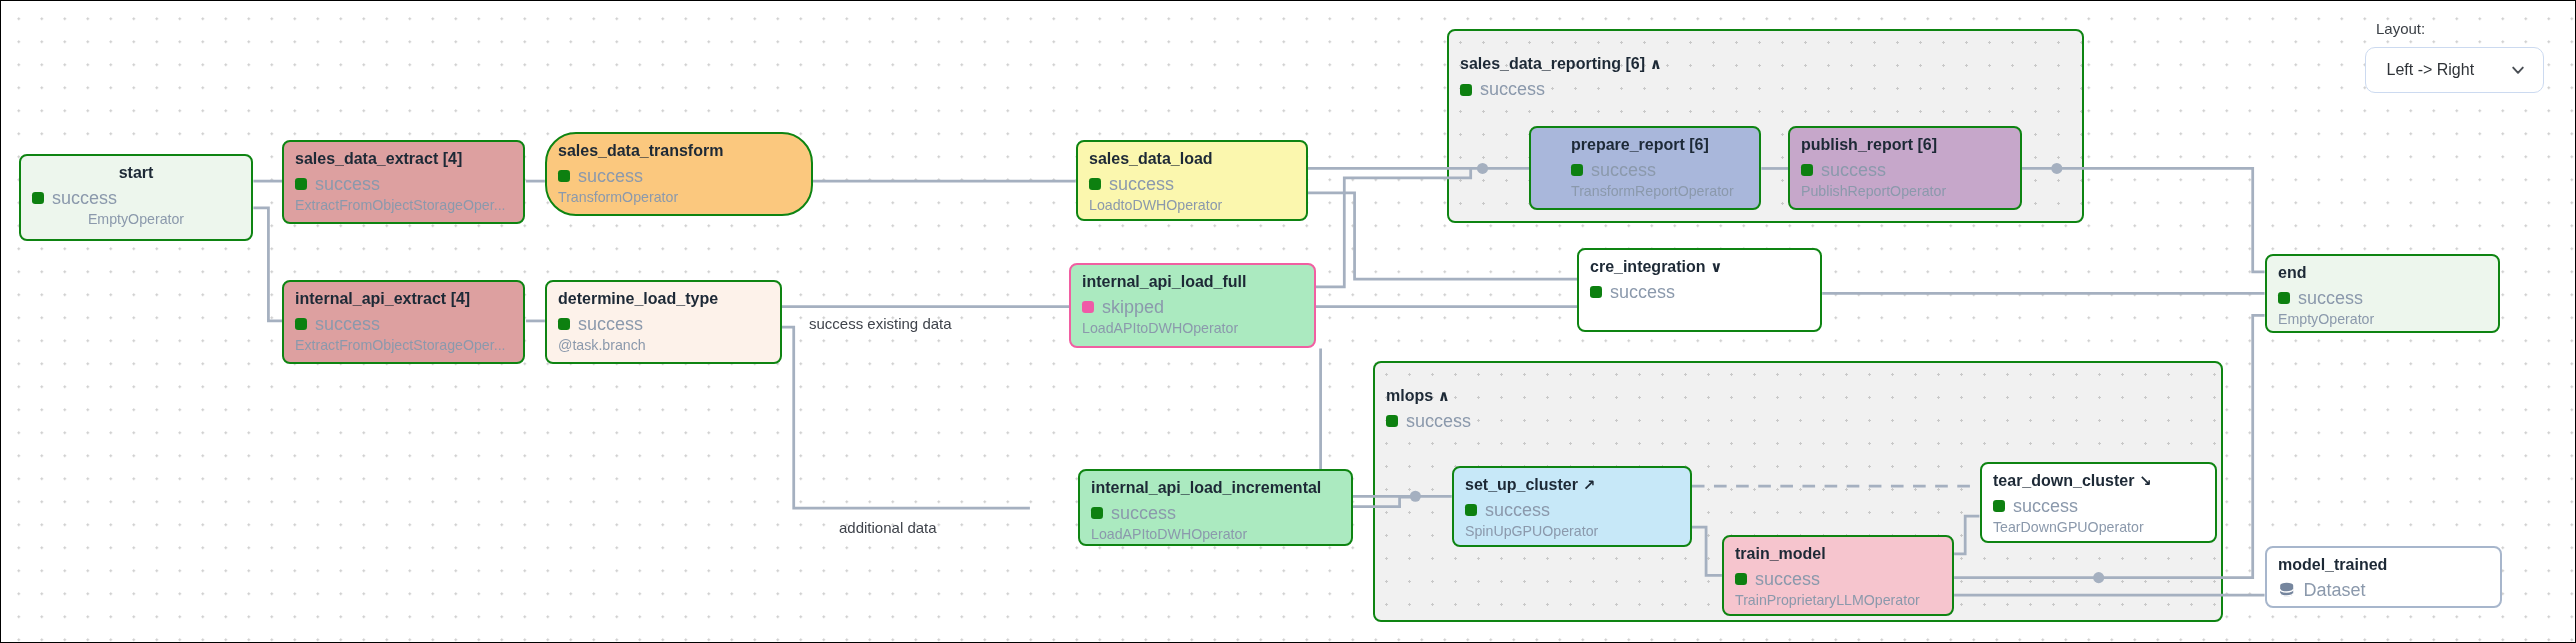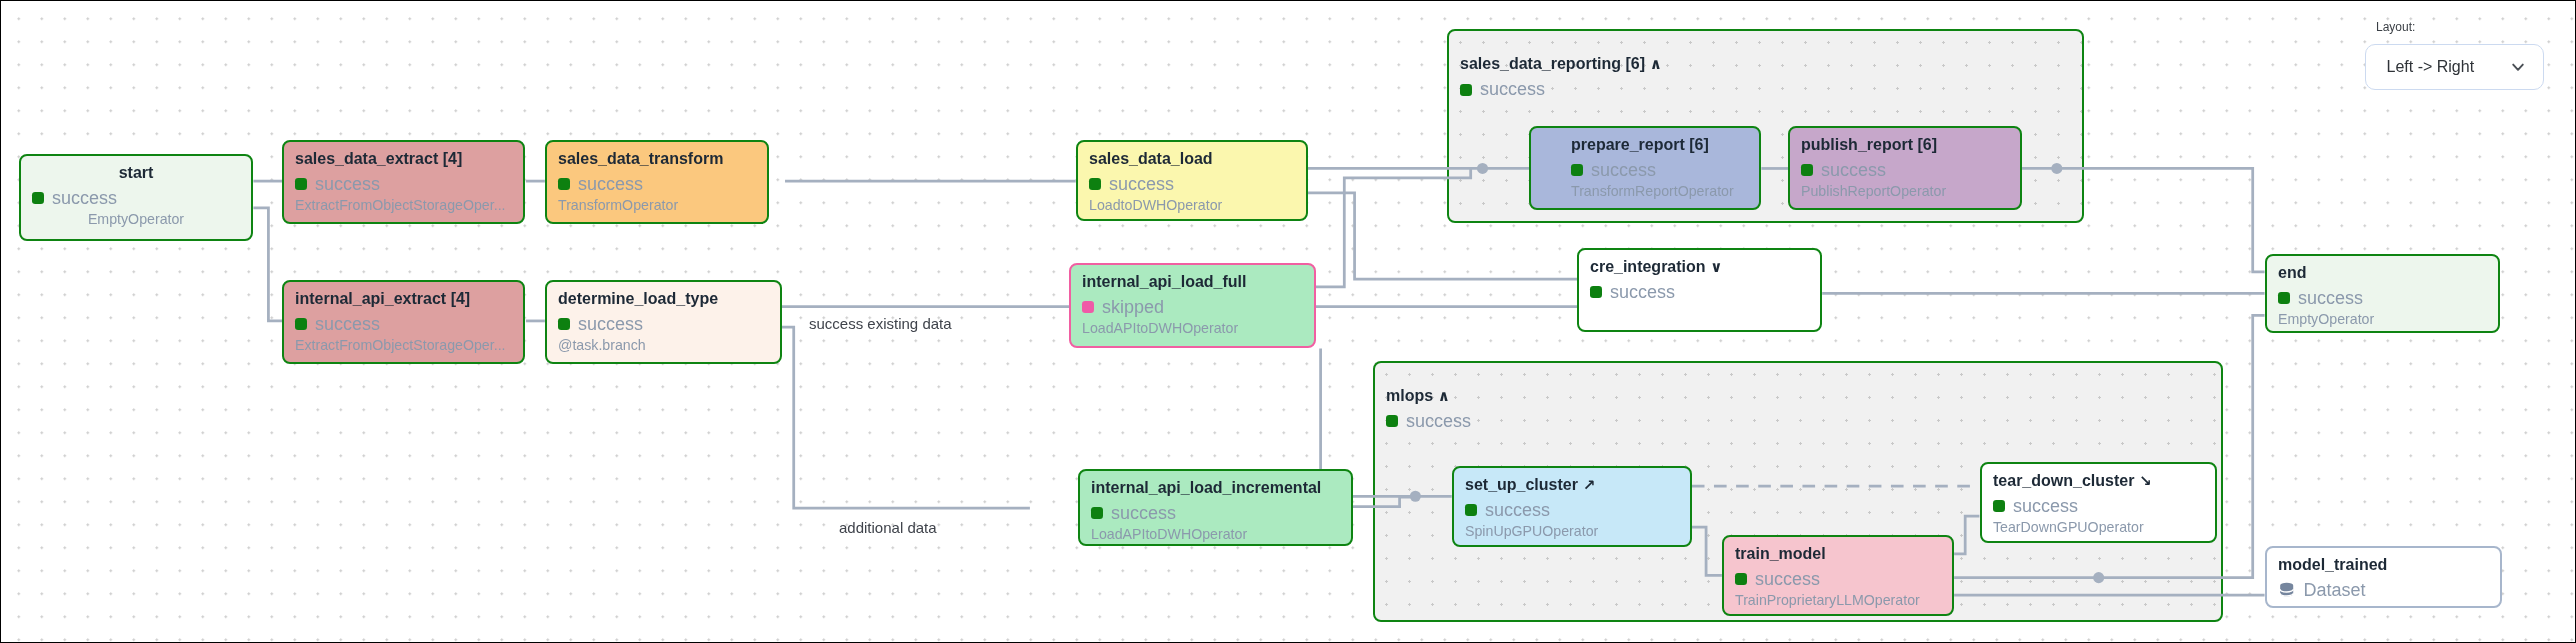--- a/index.html
+++ b/index.html
@@ -26,21 +26,21 @@
   }
   .node.dataset{border-width:2px;}
   .title{font-size:16px;font-weight:bold;color:#1d2936;white-space:nowrap;margin-bottom:5.5px;}
   .title .suffix{font-weight:bold;font-size:15px;color:#1d2936;margin-left:4.7px;}
   .row{display:flex;align-items:center;font-size:18px;color:#8b99ac;line-height:21.3px;white-space:nowrap;}
   .sq{display:inline-block;width:12px;height:12px;border-radius:3.2px;margin-right:8px;flex:0 0 auto;}
   .op{font-size:14.2px;color:#8b99ac;line-height:21.3px;white-space:nowrap;}
   .db-icon{margin-right:8px;flex:0 0 auto;display:inline-flex;}
   .edge-label{position:absolute;z-index:4;font-size:15px;color:#3f434b;white-space:nowrap;}
   #layout-control{position:absolute;z-index:5;top:19px;right:24px;width:186px;}
-  #layout-label{font-size:12px;color:#3a3f45;margin:0 0 9.5px 11px;}
+  #layout-label{font-size:15px;color:#3a3f45;margin:0 0 9.5px 11px;}
   #layout-select{
     box-sizing:border-box;width:179px;height:46px;border:1.6px solid #ccdaf0;border-radius:10px;
     background:#fff;display:flex;align-items:center;justify-content:space-between;
     padding:0 17.4px 0 20.5px;cursor:pointer;
   }
   #layout-select .val{font-size:16px;color:#2f3338;}
   .chev{display:inline-flex;}
 </style>
 </head>
 <body>
@@ -107,21 +107,21 @@
       <div class="op">EmptyOperator</div>
     </div>
     <div class="node" style="left: 281px; top: 139px; width: 243px; height: 84px; background: rgb(221, 160, 160); border-color: rgb(14, 132, 18);">
       <div class="title"><span>sales_data_extract [4]</span></div>
       <div class="row">
         <span class="sq" style="background: rgb(13, 128, 16);"></span>
         <span>success</span>
       </div>
       <div class="op">ExtractFromObjectStorageOper...</div>
     </div>
-    <div class="node" style="left: 544px; top: 139px; width: 224px; height: 84px; background: rgb(251, 200, 126); border-color: rgb(14, 132, 18);">
+    <div class="node" style="left: 544px; top: 131px; width: 268px; height: 84px; background: rgb(251, 200, 126); border-color: rgb(14, 132, 18); border-radius: 31px;">
       <div class="title"><span>sales_data_transform</span></div>
       <div class="row">
         <span class="sq" style="background: rgb(13, 128, 16);"></span>
         <span>success</span>
       </div>
       <div class="op">TransformOperator</div>
     </div>
     <div class="node" style="left: 1075px; top: 139px; width: 232px; height: 81px; background: rgb(251, 247, 174); border-color: rgb(14, 132, 18);">
       <div class="title"><span>sales_data_load</span></div>
       <div class="row">

